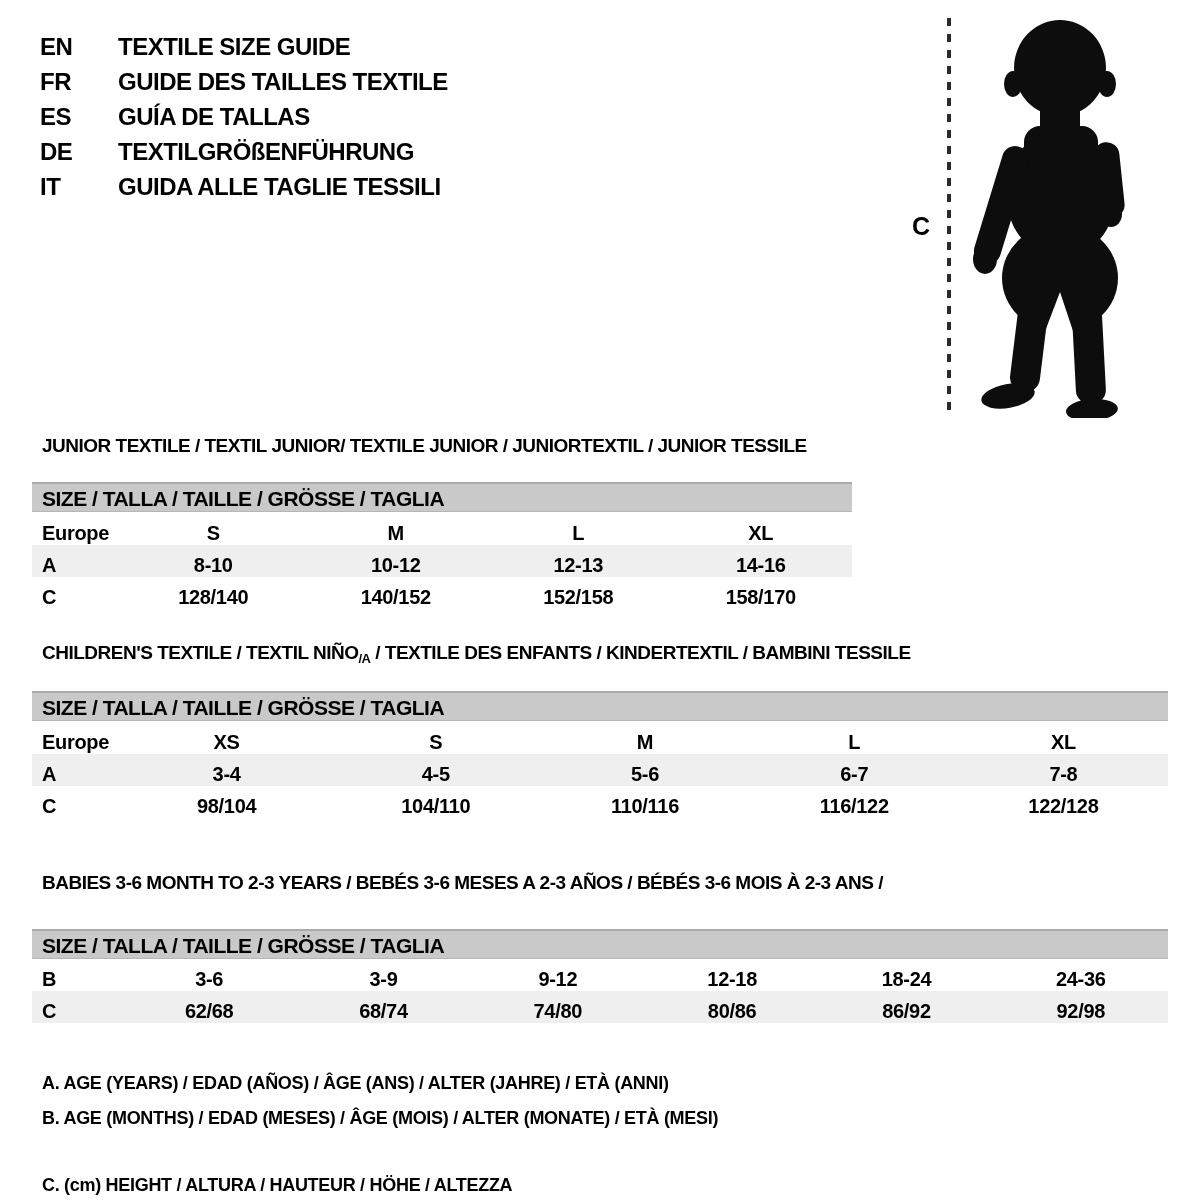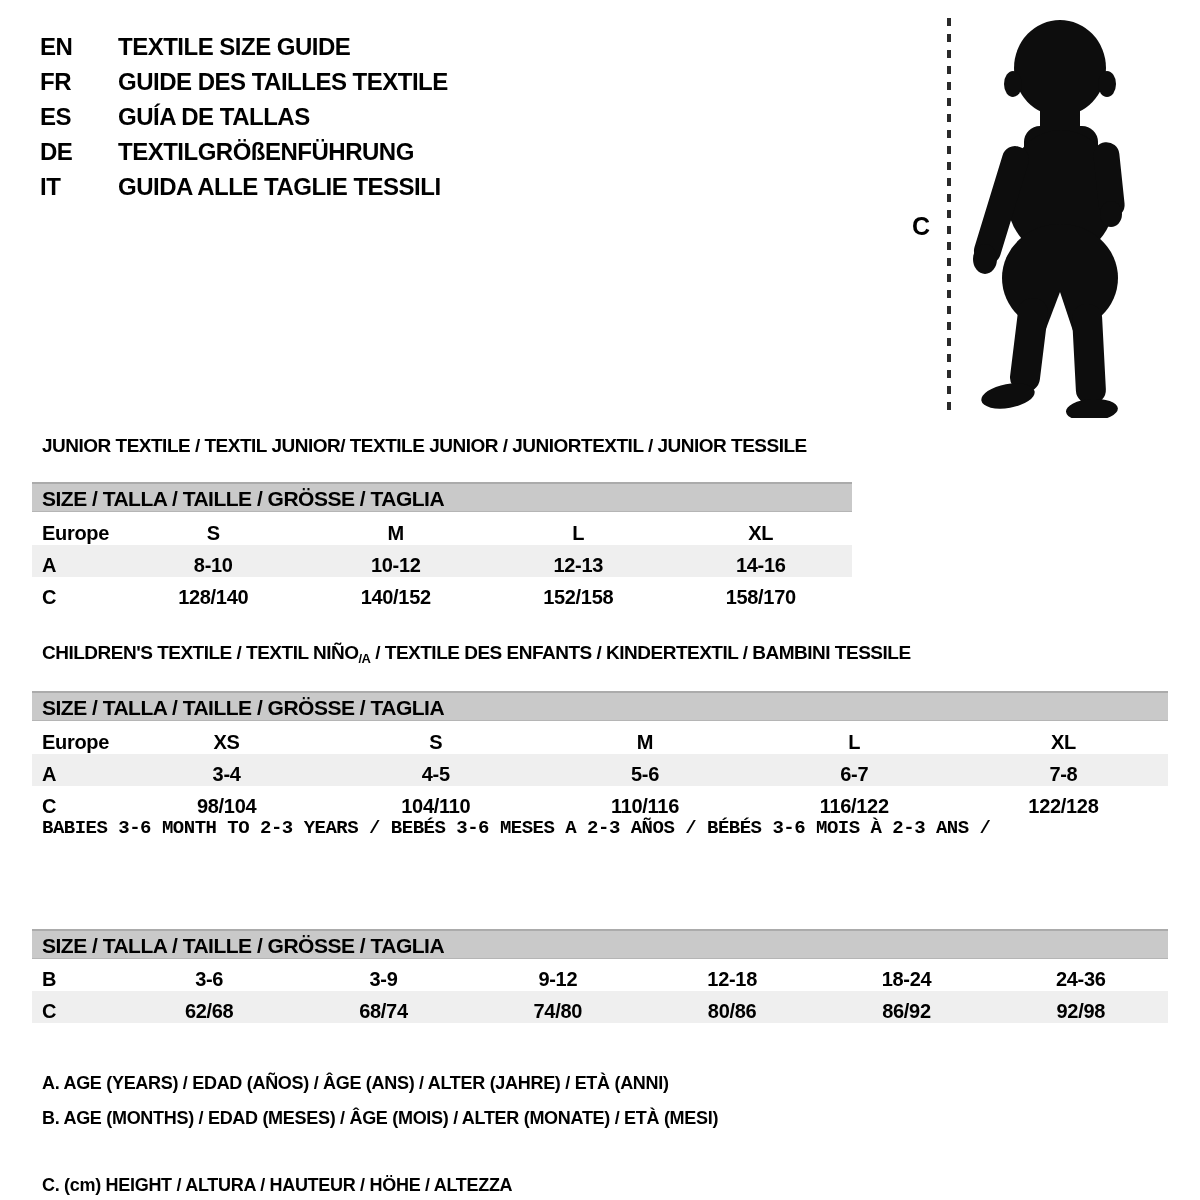--- a/index.html
+++ b/index.html
@@ -143,21 +143,21 @@
     <div class="trow rdata">
       <div class="tlabel">C</div>
       <div class="tcell">98/104</div>
       <div class="tcell">104/110</div>
       <div class="tcell">110/116</div>
       <div class="tcell">116/122</div>
       <div class="tcell">122/128</div>
     </div>
   </div>
 
-  <div class="section-heading" style="top:816px;font-family:Liberation Mono, monospace;">BABIES 3-6 MONTH TO 2-3 YEARS / BEBÉS 3-6 MESES A 2-3 AÑOS / BÉBÉS 3-6 MOIS À 2-3 ANS /</div>
+  <div class="section-heading" style="top:871px;">BABIES 3-6 MONTH TO 2-3 YEARS / BEBÉS 3-6 MESES A 2-3 AÑOS / BÉBÉS 3-6 MOIS À 2-3 ANS /</div>
   <div class="stable" style="left:32px;top:929px;width:1136px;">
     <div class="bar">SIZE / TALLA / TAILLE / GRÖSSE / TAGLIA</div>
     <div class="trow rdata">
       <div class="tlabel">B</div>
       <div class="tcell">3-6</div>
       <div class="tcell">3-9</div>
       <div class="tcell">9-12</div>
       <div class="tcell">12-18</div>
       <div class="tcell">18-24</div>
       <div class="tcell">24-36</div>

